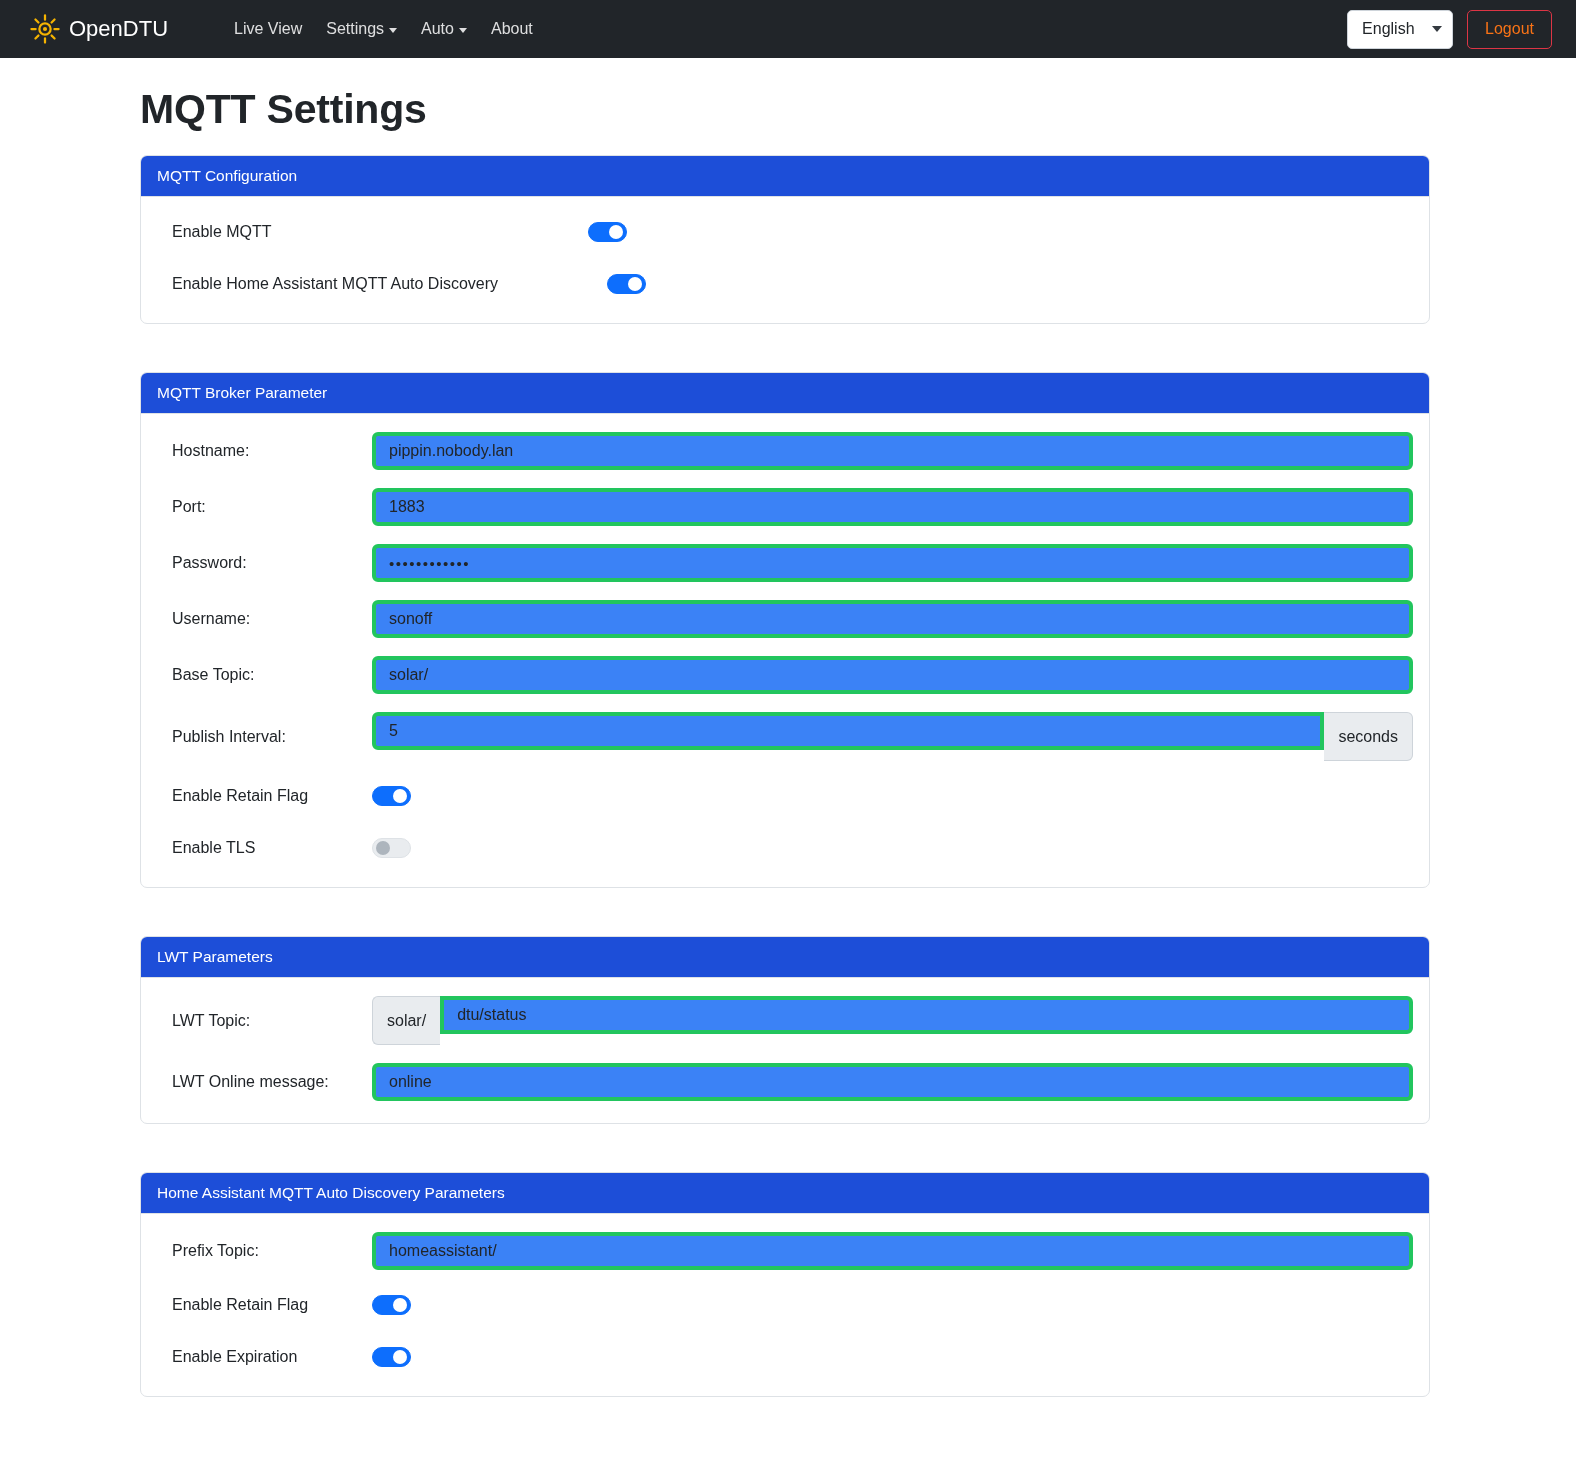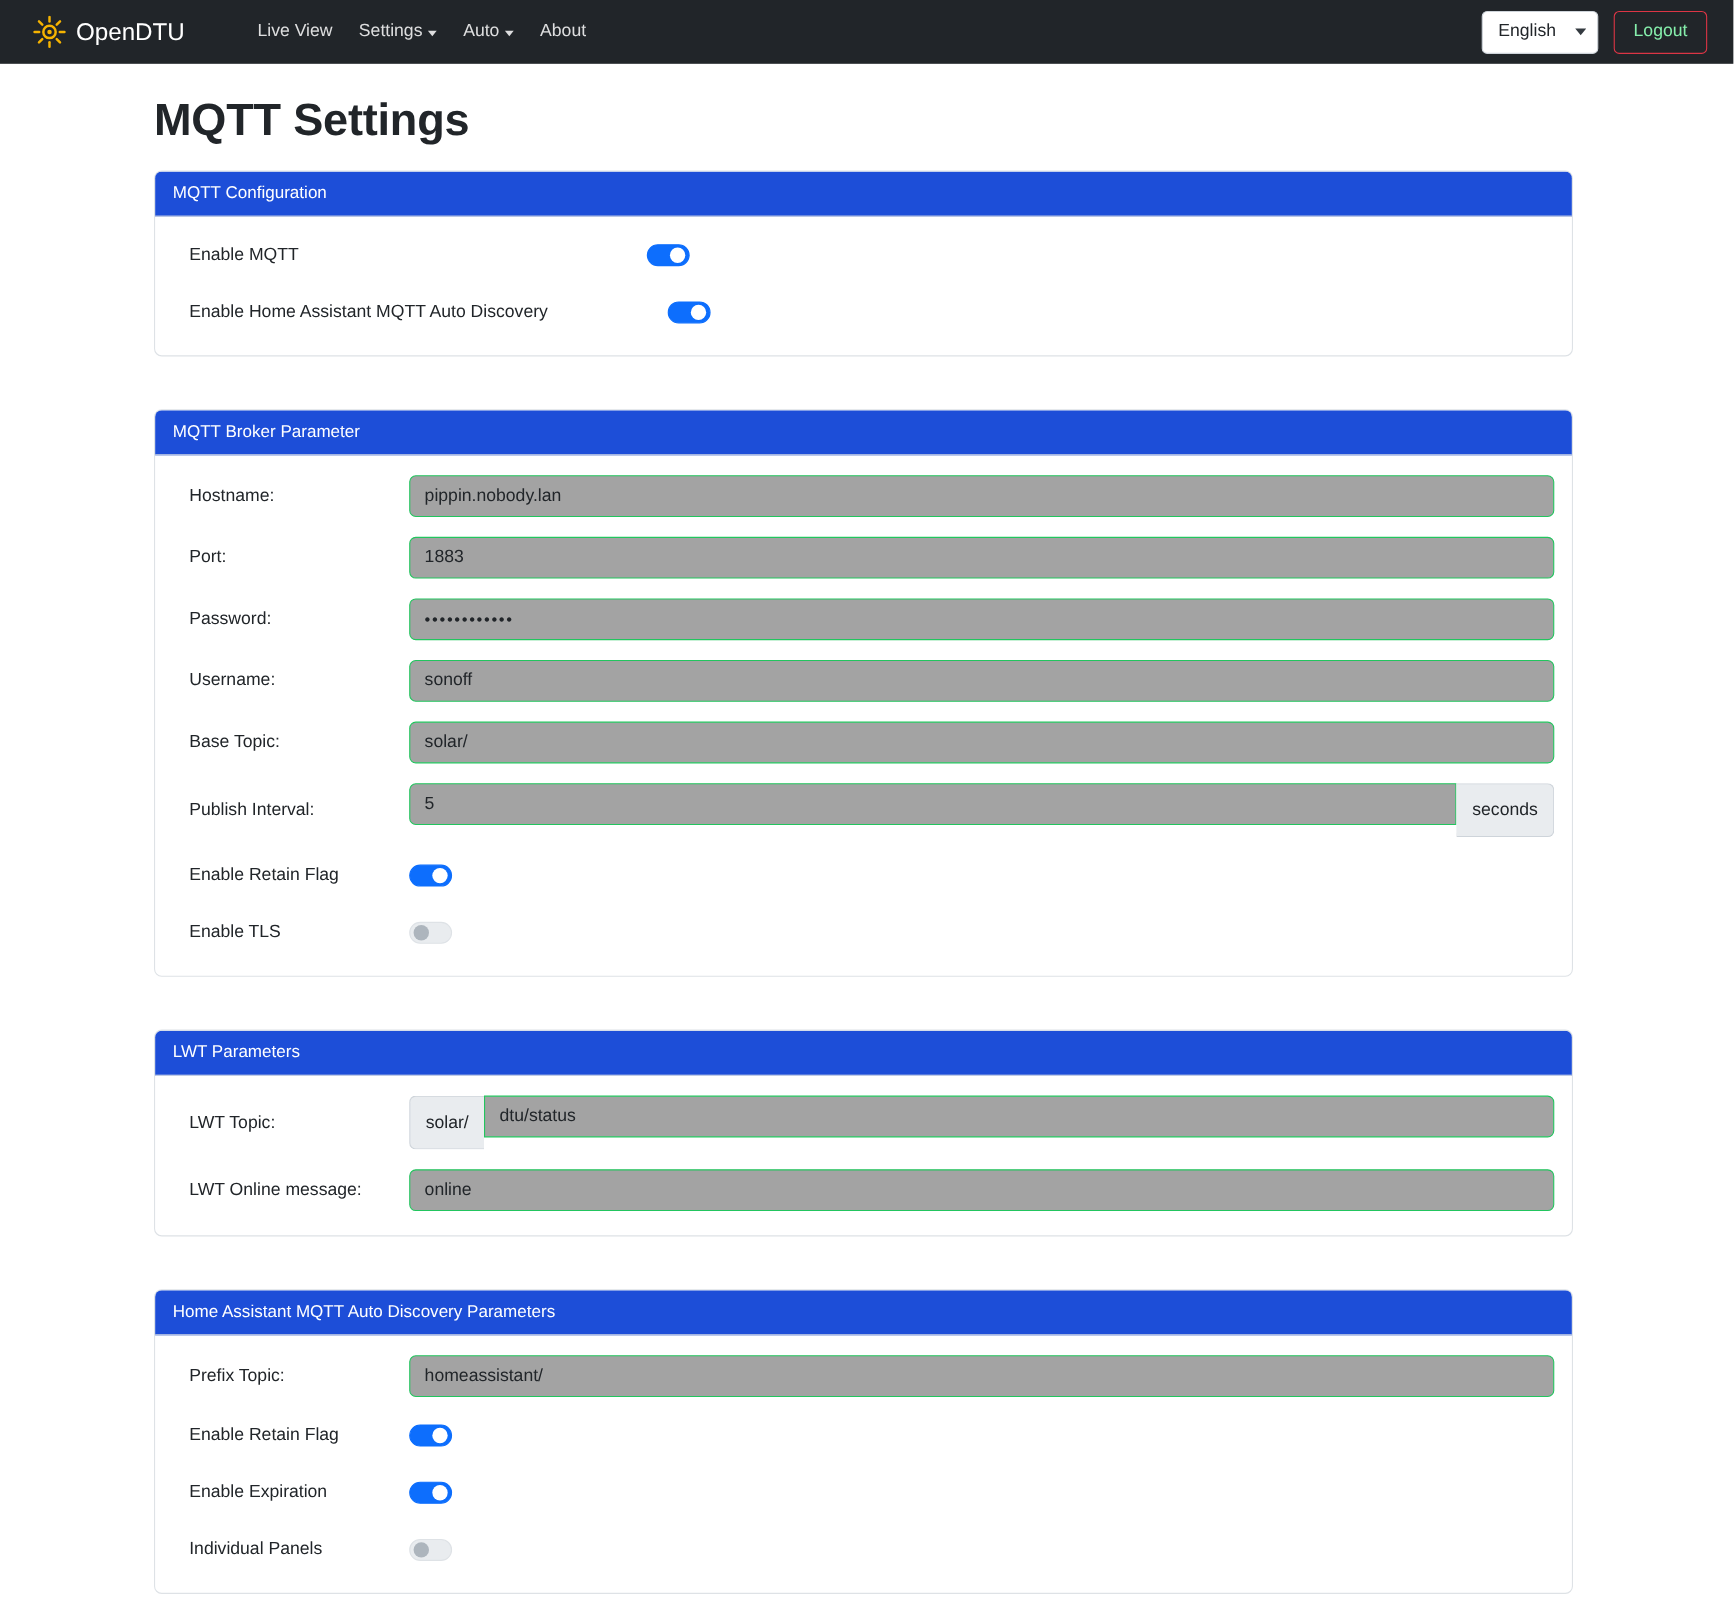--- a/index.html
+++ b/index.html
@@ -66,21 +66,21 @@
   }
   .sel-caret {
     width: 0; height: 0;
     border-left: 5px solid transparent;
     border-right: 5px solid transparent;
     border-top: 6px solid #343a40;
     margin-left: 16px;
   }
   .logout-btn {
     border: 1px solid #dc3545;
-    color: #86efac;
+    color: #f97316;
     background: transparent;
     border-radius: 5px;
     height: 39px;
     padding: 0 17px;
     font-size: 16px;
     cursor: pointer;
     font-family: inherit;
   }
   
   .page { padding: 0 0 30px 0; }
@@ -137,26 +137,26 @@
     width: 14px; height: 14px;
     border-radius: 50%;
     background: #fff;
   }
   .toggle.on .knob { right: 3px; }
   .toggle.off .knob { left: 3px; background:#adb5bd; }
   .toggle-offset { margin-left: 216px; }
   
   .input {
     height: 38px;
-    border: 1px solid #22c55e;
+    border: 4px solid #22c55e;
     border-radius: 6px;
-    background: #a3a3a3;
-    font-size: 16px;
-    color: #212529;
-    padding: 16px 13px;
+    background: #3b82f6;
+    font-size: 16px;
+    color: #212529;
+    padding: 3px 13px;
     width: 100%;
     font-family: inherit;
     display: flex;
     align-items: center;
   }
   .input-group { display: flex; width: 100%; }
   .input-group .input { border-radius: 6px 0 0 6px; }
   .input-group .addon {
     height: 49px;
     background: #e9ecef;
@@ -370,25 +370,17 @@
 
       <div class="row">
         <div class="row-label">Enable Expiration</div>
         <div class="ctrl">
           <div class="toggle on">
               <span class="knob"></span>
             </div>
         </div>
       </div>
 
-      <div class="row">
-        <div class="row-label">Individual Panels</div>
-        <div class="ctrl">
-          <div class="toggle off">
-              <span class="knob"></span>
-            </div>
-        </div>
-      </div>
 
     </div>
   </div>
 
 </div>
 
 </body></html>

